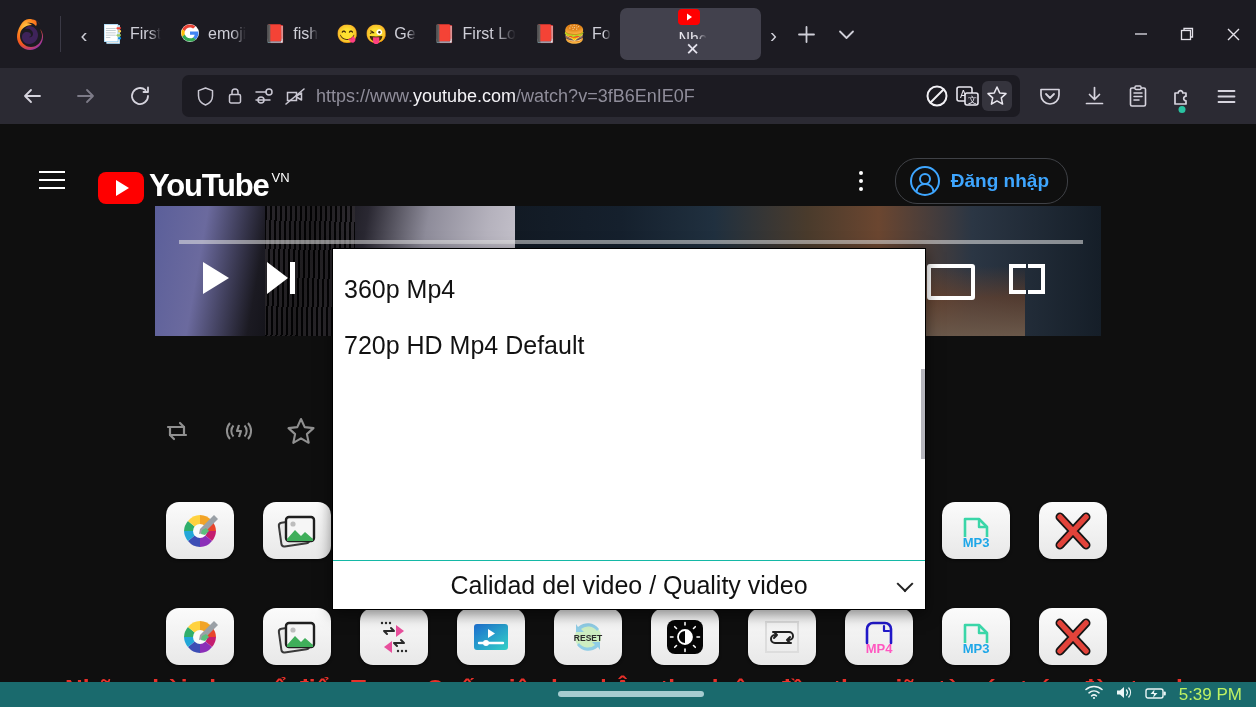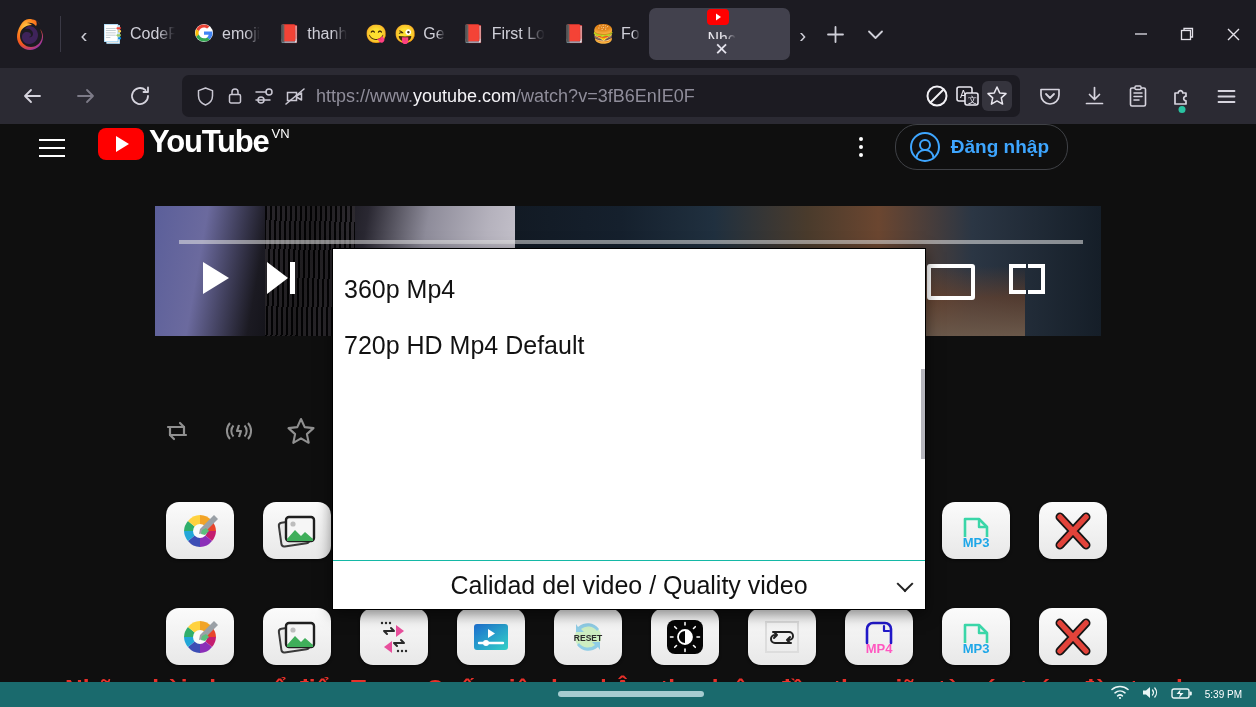--- a/index.html
+++ b/index.html
@@ -206,21 +206,21 @@
     background: #0f0f0f;
     overflow: hidden;
   }
 
   
   #yt-header {
     position: absolute;
     left: 0; top: 0;
     width: 1092px; height: 80px;
     display: flex;
-    align-items: flex-start;
+    align-items: flex-end;
     z-index: 4;
   }
   #yt-hamburger {
     width: 48px; height: 48px;
     margin-left: 28px;
     display: flex; flex-direction: column;
     justify-content: center; align-items: center;
     gap: 6px;
   }
   #yt-hamburger i {
@@ -518,22 +518,22 @@
   }
   #tray {
     margin-left: auto;
     display: flex;
     align-items: center;
     gap: 12px;
     margin-right: 14px;
     color: #eaf6f6;
   }
   #tray-clock {
-    font-size: 10px;
-    color: #ffffff;
+    font-size: 17px;
+    color: #bef264;
   }
 </style>
 </head>
 <body>
 
 <div id="browser-chrome">
 
   <div id="tabstrip">
 
     <div class="fox-logo">
@@ -552,39 +552,39 @@
     </div>
 
     <div class="tabstrip-sep"></div>
 
     <div class="scroll-arrow">‹</div>
 
     <div class="tabs-area">
 
       <div class="tab first-clipped">
         <span class="favicon">📑</span>
-        <span class="tab-label">CodeP</span>
+        <span class="tab-label">First</span>
       </div>
 
       <div class="tab">
         <span class="favicon">
           <svg width="20" height="20" viewBox="0 0 20 20">
             <circle cx="10" cy="10" r="9" fill="#fff"></circle>
             <path d="M10 4.4c1.5 0 2.6.6 3.2 1.2l2.2-2.2C14.1 2.2 12.2 1.4 10 1.4 6.6 1.4 3.7 3.4 2.3 6.2l2.6 2C5.6 6.1 7.6 4.4 10 4.4z" fill="#ea4335"></path>
             <path d="M18.4 10.2c0-.6-.06-1.2-.17-1.8H10v3.4h4.7c-.2 1.1-.8 2-1.7 2.6l2.6 2c1.5-1.4 2.8-3.5 2.8-6.2z" fill="#4285f4"></path>
             <path d="M4.9 11.8c-.2-.6-.3-1.2-.3-1.8s.1-1.2.3-1.8l-2.6-2C1.7 7.4 1.4 8.7 1.4 10s.3 2.6.9 3.8l2.6-2z" fill="#fbbc05"></path>
             <path d="M10 18.6c2.4 0 4.4-.8 5.9-2.2l-2.6-2c-.8.5-1.8.9-3.3.9-2.4 0-4.4-1.7-5.1-3.9l-2.6 2C3.7 16.6 6.6 18.6 10 18.6z" fill="#34a853"></path>
           </svg>
         </span>
         <span class="tab-label">emoji</span>
       </div>
 
       <div class="tab">
         <span class="favicon">📕</span>
-        <span class="tab-label">thanh</span>
+        <span class="tab-label">fish</span>
       </div>
 
       <div class="tab">
         <span class="favicon">😋</span>
         <span class="favicon">😜</span>
         <span class="tab-label">Ge</span>
       </div>
 
       <div class="tab">
         <span class="favicon">📕</span>

